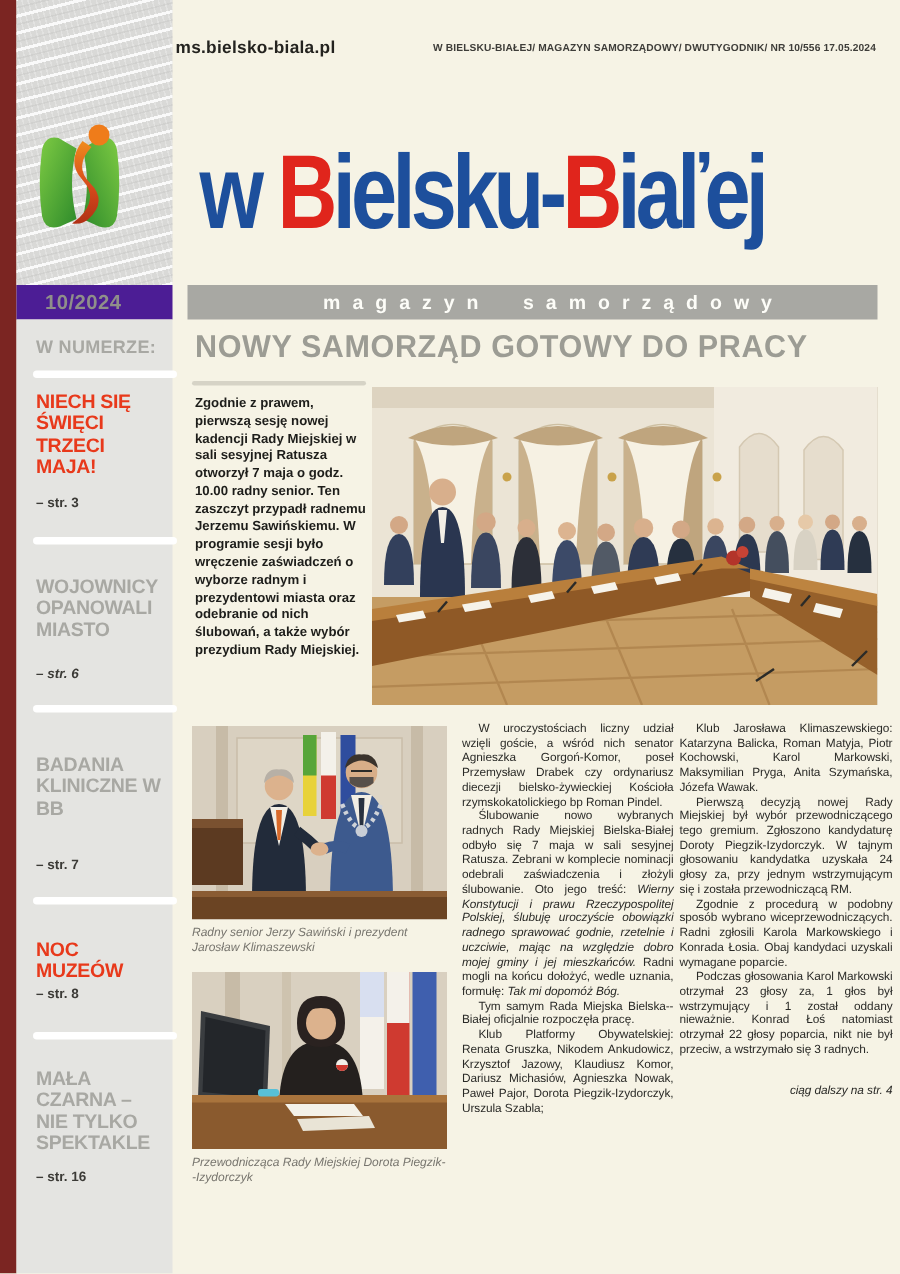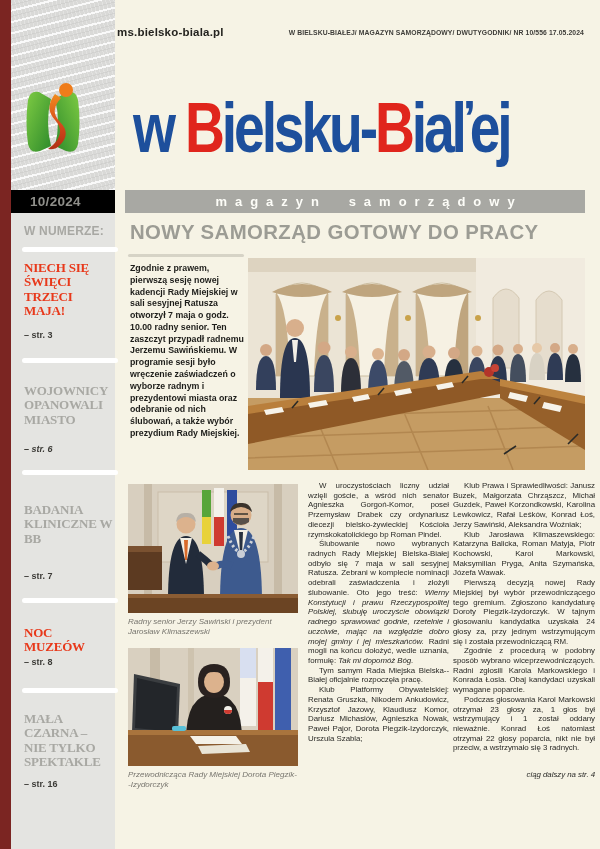--- a/index.html
+++ b/index.html
@@ -37,36 +37,36 @@
     left:133px; top:84px; width:460px; height:104px;
     font-size:70px; font-weight:700; letter-spacing:-4px; line-height:1.26;
     transform:scaleX(0.79); transform-origin:left top;
     white-space:nowrap;
   }
   .t-blue { color:#1d4f9c; }
   .t-red  { color:#e0251c; }
 
   
   .issue-bar {
-    left:11px; top:190px; width:104px; height:23px; background:#000000;
+    left:11px; top:190px; width:104px; height:23px; background:#4c1d95;
     color:#8f8f8a; font-size:13.5px; font-weight:700;
     display:flex; align-items:center; padding-left:19px; letter-spacing:0.3px;
   }
   .tagline-bar {
     left:125px; top:190px; width:460px; height:23px; background:#a8a8a3;
     color:#fdfdf8; font-size:13px; font-weight:700;
     display:flex; align-items:center; justify-content:center;
     letter-spacing:8px; word-spacing:10px;padding-left:28px;
   }
 
   
   .sidebar-bg { left:11px; top:213px; width:104px; height:636px; background:#e4e4e1; }
   .sb-heading { left:24px; top:224px; font-size:12px; font-weight:700; color:#a8a8a3; letter-spacing:0.2px; }
   .sb-rule { left:22px; width:96px; height:5px; border-radius:3px; background:#ffffff; }
-  .sb-item { left:24px; width:88px; font-weight:700; font-size:13px; line-height:1.1; letter-spacing:-0.2px;font-family:Liberation Serif, serif; }
+  .sb-item { left:24px; width:88px; font-weight:700; font-size:13px; line-height:1.1; letter-spacing:-0.2px; }
   .sb-gray { color:#a8a8a3; }
   .sb-red  { color:#e8391b; }
   .sb-page { left:24px; font-size:9px; font-weight:700; color:#3c3b37; }
 
   
   .headline { left:130px; top:220px; width:460px; font-size:21px; font-weight:700; color:#9c9c94; letter-spacing:0.4px; white-space:nowrap; transform:scaleX(0.97); transform-origin:left top; }
   .headline-rule { left:128px; top:254px; width:116px; height:3px; background:#d6d3c6; border-radius:2px; }
   .lead { left:130px; top:263px; width:114px; font-size:8.8px; font-weight:700; line-height:1.34; color:#1d1d1a; }
 
   .photo { background:#cfc6b6; overflow:hidden; }
@@ -359,19 +359,18 @@
 <div class="abs caption cap-two">Przewodnicząca Rady Miejskiej Dorota Piegzik--Izydorczyk</div>
 
 <div class="abs col col-one">
   <p>W uroczystościach liczny udział wzięli goście, a wśród nich senator Agnieszka Gorgoń-Komor, poseł Przemysław Drabek czy ordynariusz diecezji bielsko-żywieckiej Kościoła rzymskokatolickiego bp Roman Pindel.</p>
   <p><span>Ślubowanie nowo wybranych radnych Rady Miejskiej Bielska-Białej odbyło się 7 maja w sali sesyjnej Ratusza. Zebrani w komplecie nominacji odebrali zaświadczenia i złożyli ślubowanie. Oto jego treść: </span><span class="oath">Wierny Konstytucji i prawu Rzeczypospolitej Polskiej, ślubuję uroczyście obowiązki radnego sprawować godnie, rzetelnie i uczciwie, mając na względzie dobro mojej gminy i jej mieszkańców.</span><span> Radni mogli na końcu dołożyć, wedle uznania, formułę: </span><span class="oath">Tak mi dopomóż Bóg.</span></p>
   <p>Tym samym Rada Miejska Bielska--Białej oficjalnie rozpoczęła pracę.</p>
   <p>Klub Platformy Obywatelskiej: Renata Gruszka, Nikodem Ankudowicz, Krzysztof Jazowy, Klaudiusz Komor, Dariusz Michasiów, Agnieszka Nowak, Paweł Pajor, Dorota Piegzik-Izydorczyk, Urszula Szabla;</p>
 </div>
 
 <div class="abs col col-two">
-  <p>Klub Prawa i Sprawiedliwości: Janusz Buzek, Małgorzata Chrząszcz, Michał Guzdek, Paweł Korzondkowski, Karolina Lewkowicz, Rafał Leśków, Konrad Łoś, Jerzy Sawiński, Aleksandra Woźniak;</p>
   <p>Klub Jarosława Klimaszewskiego: Katarzyna Balicka, Roman Matyja, Piotr Kochowski, Karol Markowski, Maksymilian Pryga, Anita Szymańska, Józefa Wawak.</p>
   <p>Pierwszą decyzją nowej Rady Miejskiej był wybór przewodniczącego tego gremium. Zgłoszono kandydaturę Doroty Piegzik-Izydorczyk. W tajnym głosowaniu kandydatka uzyskała 24 głosy za, przy jednym wstrzymującym się i została przewodniczącą RM.</p>
   <p>Zgodnie z procedurą w podobny sposób wybrano wiceprzewodniczących. Radni zgłosili Karola Markowskiego i Konrada Łosia. Obaj kandydaci uzyskali wymagane poparcie.</p>
   <p>Podczas głosowania Karol Markowski otrzymał 23 głosy za, 1 głos był wstrzymujący i 1 został oddany nieważnie. Konrad Łoś natomiast otrzymał 22 głosy poparcia, nikt nie był przeciw, a wstrzymało się 3 radnych.</p>
   <p class="continuation">ciąg dalszy na str. 4</p>
 </div>
 
 </body></html>

